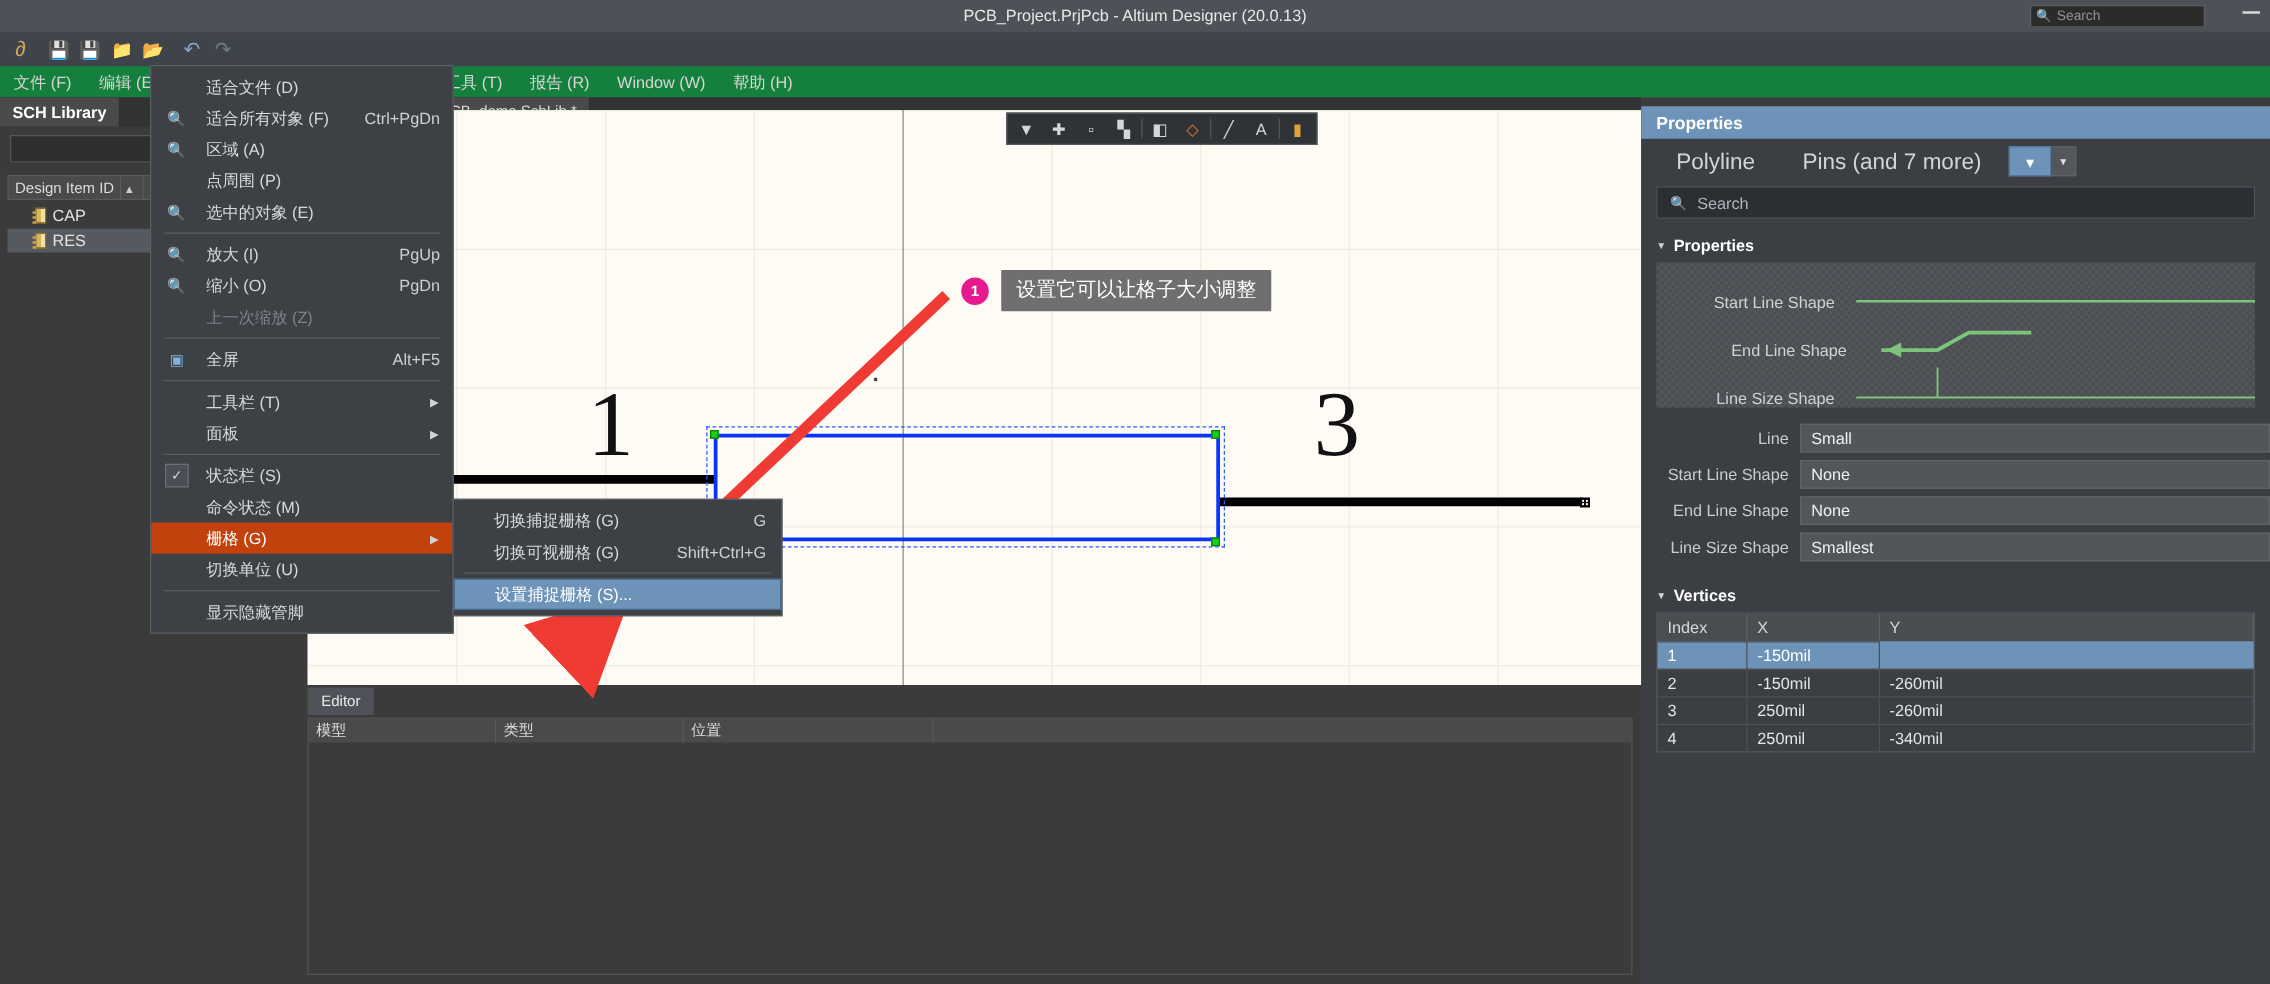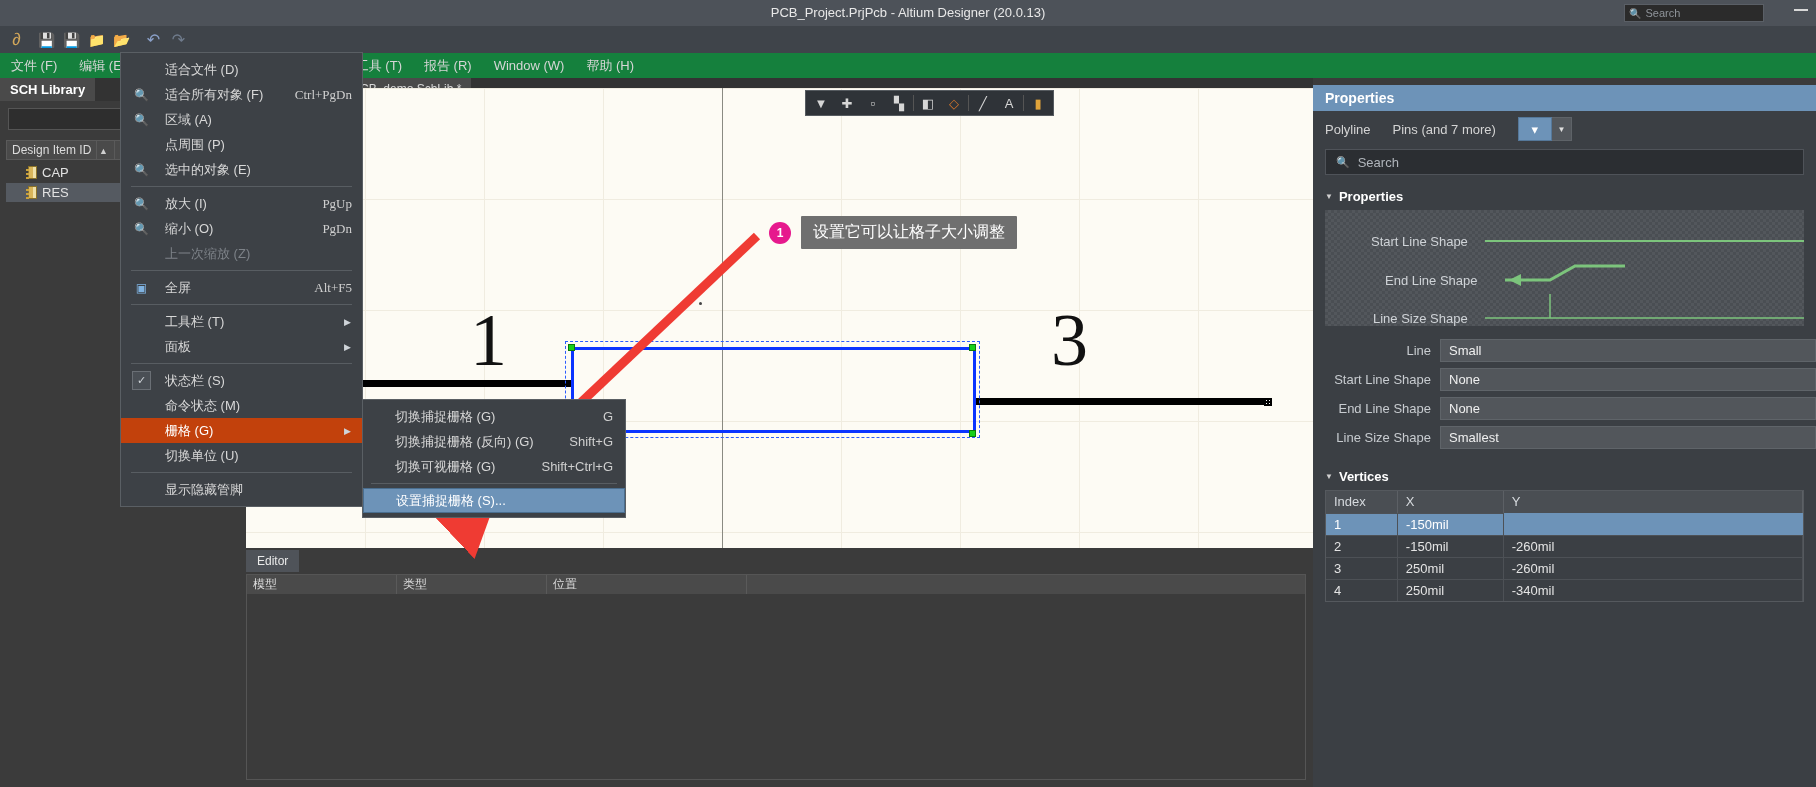--- a/index.html
+++ b/index.html
@@ -182,21 +182,21 @@
     background: #3d4146; border: 1px solid #5a5f64; z-index: 60;
     padding: 4px 0;
   }
   .dd-item {
     position: relative; height: 25px; display: flex; align-items: center;
     color: #d8d8d8; font-size: 13px; padding-left: 44px; white-space: nowrap;
   }
   .dd-item.hl { background: #c2410c; color: #fff; }
   .dd-item.disabled { color: #7d8288; }
   .dd-item .shortcut {
-    position: absolute; right: 10px; color: #cfcfcf; font-size: 13px; font-family: Liberation Serif, serif;
+    position: absolute; right: 10px; color: #cfcfcf; font-size: 13px;
   }
   .dd-item .ddicon {
     position: absolute; left: 12px; top: 4px; width: 17px; height: 17px;
     display: flex; align-items: center; justify-content: center;
     font-size: 12px; color: #b9c4cf;
   }
   .dd-item .chk {
     position: absolute; left: 11px; top: 3px; width: 19px; height: 19px;
     border: 1px solid #6a6f75; background: #4a4f55; color: #cfd4d9;
     font-size: 11px; display: flex; align-items: center; justify-content: center;
@@ -244,21 +244,21 @@
     position: absolute; left: 1313px; top: 85px; width: 503px; height: 702px;
     background: #3b3f44;
   }
   .rp-title {
     height: 26px; background: #6d93b8; color: #fff; font-size: 14px;
     font-weight: bold; display: flex; align-items: center; padding-left: 12px;
   }
   .rp-objrow {
     height: 36px; display: flex; align-items: center; padding-left: 12px; gap: 22px;
   }
-  .rp-objrow .lbl { color: #d4d4d4; font-size: 13px; }
+  .rp-objrow .lbl { color: #d4d4d4; font-size: 18px; margin-left: 16px; }
   .rp-filterbtn {
     width: 34px; height: 24px; background: #6d93b8; display: flex;
     align-items: center; justify-content: center; color: #fff; font-size: 13px;
     border: 1px solid #55789a;
   }
   .rp-filterdd {
     width: 20px; height: 24px; background: #53575c; display: flex;
     align-items: center; justify-content: center; color: #e0e0e0; font-size: 8px;
     border: 1px solid #5e6368; border-left: none;
   }
@@ -506,24 +506,20 @@
       <span>显示隐藏管脚</span>
     </div>
   </div>
 
   <div class="submenu">
     <div class="sm-item">
       <span>切换捕捉栅格 (G)</span>
       <span class="shortcut">G</span>
     </div>
     <div class="sm-item">
-      <span>切换捕捉栅格 (反向) (G)</span>
-      <span class="shortcut">Shift+G</span>
-    </div>
-    <div class="sm-item">
       <span>切换可视栅格 (G)</span>
       <span class="shortcut">Shift+Ctrl+G</span>
     </div>
     <div class="sm-sep"></div>
     <div class="sm-item hl">
       <span>设置捕捉栅格 (S)...</span>
     </div>
   </div>
 
   <div class="bottompanel">

